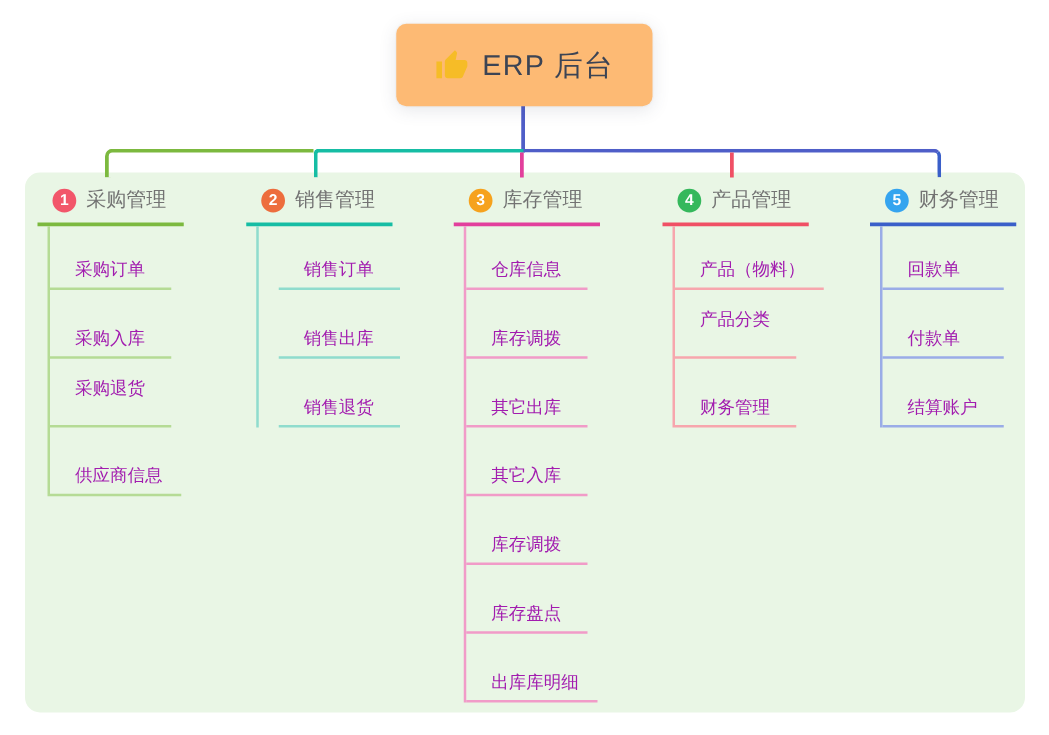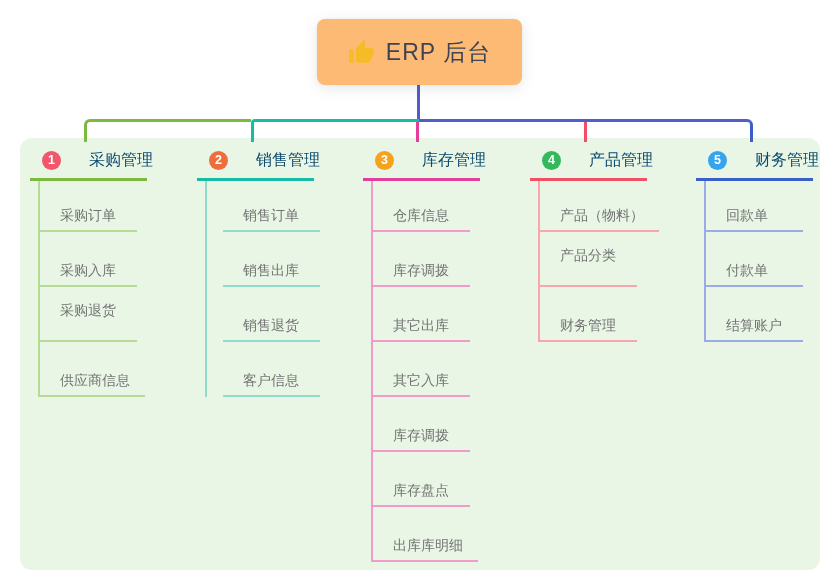--- a/index.html
+++ b/index.html
@@ -29,31 +29,31 @@
   .branches { position:absolute; left:0; top:0; width:100%; height:100%; z-index:3; }
   .branch { position:absolute; top:147px; width:117px; }
   .branch-header {
     display:flex; align-items:center; gap:8px;
     padding:3px 0 7px 12px; border-bottom:3px solid #888; cursor:pointer;
   }
   .badge {
     width:19px; height:19px; border-radius:50%; flex:0 0 19px;
     color:#fff; font-size:12.5px; font-weight:bold; line-height:19px; text-align:center;
   }
-  .branch-title { font-size:16px; color:#0c4a6e; font-weight:500; white-space:nowrap;margin-left:20px; }
+  .branch-title { font-size:16px; color:#737373; font-weight:500; white-space:nowrap; }
 
   .children { list-style:none; margin-left:8px; border-left:2px solid #ccc; }
   .child {
     height:55px; display:flex; align-items:flex-end;
     width:-moz-fit-content; width:fit-content; min-width:97px;
     padding:0 15px 5px 20px; border-bottom:2px solid #ccc;
     cursor:pointer;
   }
   .child:first-child { height:51px; }
-  .child-label { font-size:14px; color:#737373; white-space:nowrap; }
+  .child-label { font-size:14px; color:#a21caf; white-space:nowrap; }
 </style>
 </head>
 <body>
 
 <div class="canvas">
 
   <div class="root-node">
     <span class="thumb-icon">
       <svg viewBox="0 0 24 24" width="27" height="27" id="thumb-svg" aria-hidden="true" fill="#f6bc27">
         <path d="M1 21h4V9H1v12zM23 10c0-1.1-.9-2-2-2h-6.31l.95-4.57.03-.32c0-.41-.17-.79-.44-1.06L14.17 1 7.59 7.59C7.22 7.95 7 8.45 7 9v10c0 1.1.9 2 2 2h9c.83 0 1.54-.5 1.84-1.22l3.02-7.05c.09-.23.14-.47.14-.73v-2z"></path>
@@ -109,23 +109,20 @@
   </li>
 
   <li class="child" style="border-bottom-color: rgb(143, 220, 205);">
     <span class="child-label">销售出库</span>
   </li>
 
   <li class="child" style="border-bottom-color: rgb(143, 220, 205);">
     <span class="child-label">销售退货</span>
   </li>
 
-  <li class="child" style="border-bottom-color: rgb(143, 220, 205);">
-    <span class="child-label">客户信息</span>
-  </li>
 </ul>
   </section>
 
   <section class="branch" style="left: 363px;">
     <header class="branch-header" style="border-bottom-color: rgb(226, 63, 156);">
       <span class="badge" style="background: rgb(246, 162, 29);">3</span>
       <span class="branch-title">库存管理</span>
     </header>
     <ul class="children" style="border-left-color: rgb(241, 155, 200);">
   <li class="child" style="border-bottom-color: rgb(241, 155, 200);">

